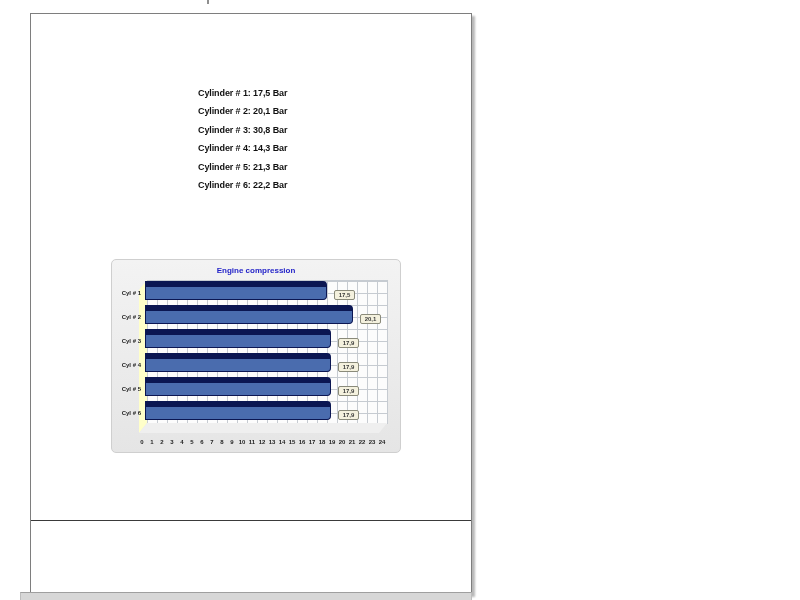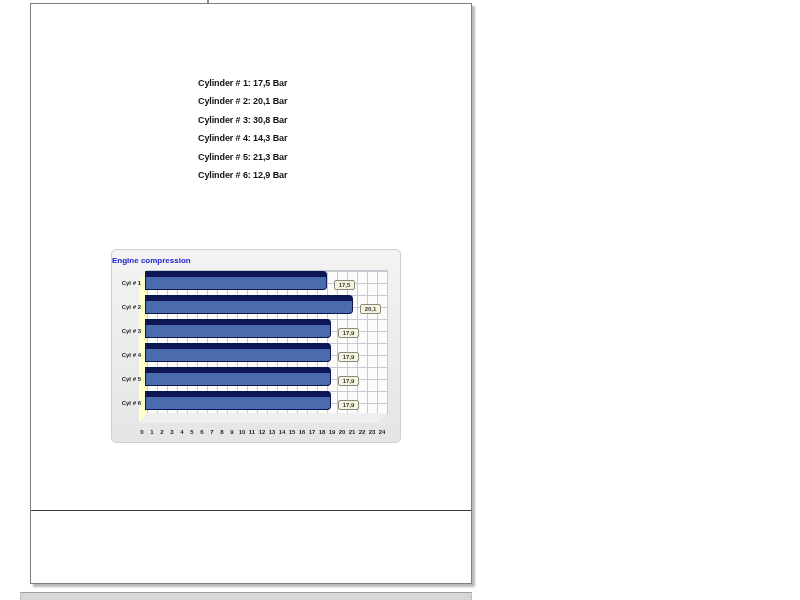--- a/index.html
+++ b/index.html
@@ -4,38 +4,38 @@
 <style>
   html,body { margin:0; padding:0; }
   body {
     width:800px; height:600px; position:relative; overflow:hidden;
     background:#ffffff;
     font-family:"Liberation Sans", sans-serif;
   }
   .top-tick { position:absolute; left:207px; top:0; width:2px; height:4px; background:#8f8f8f; }
 
   .page {
-    position:absolute; left:30px; top:3px; width:440px; height:579px;
+    position:absolute; left:30px; top:13px; width:440px; height:579px;
     background:#ffffff; border:1px solid #7e7e7e;
     box-shadow:3px 3px 2px rgba(0,0,0,0.28);
   }
 
   .readings {
     position:absolute; left:167px; top:70px;
     font-weight:bold; font-size:9px; color:#111; letter-spacing:-0.1px;
   }
   .reading-line { height:18.4px; line-height:18.4px; white-space:nowrap; }
 
   .chart-panel {
     position:absolute; left:80px; top:245px; width:288px; height:192px;
     background:linear-gradient(#f3f3f3,#e5e5e5);
     border:1px solid #cfcfcf; border-radius:5px;
   }
   .chart-title {
-    position:absolute; top:6px; left:0; width:100%; text-align:left;
+    position:absolute; top:6px; left:0; width:100%; text-align:center;
     font-size:8px; font-weight:bold;
   }
   .plot { position:absolute; left:0; top:0; width:100%; height:100%; }
   .back-wall {
     position:absolute; left:35px; top:20px; width:240px; height:143px;
     background-color:#fcfcfc;
     background-image:
       repeating-linear-gradient(to right, #c6cbd1 0 1px, transparent 1px 10px),
       repeating-linear-gradient(to bottom, #c6cbd1 0 1px, transparent 1px 12px);
     border-top:1px solid #c6cbd1; border-right:1px solid #c6cbd1;
@@ -88,21 +88,21 @@
 <div class="top-tick"></div>
 
 <div class="page">
 
   <div class="readings">
       <div class="reading-line">Cylinder # 1: 17,5 Bar</div>
       <div class="reading-line">Cylinder # 2: 20,1 Bar</div>
       <div class="reading-line">Cylinder # 3: 30,8 Bar</div>
       <div class="reading-line">Cylinder # 4: 14,3 Bar</div>
       <div class="reading-line">Cylinder # 5: 21,3 Bar</div>
-      <div class="reading-line">Cylinder # 6: 12,9 Bar</div>
+      <div class="reading-line">Cylinder # 6: 22,2 Bar</div>
     </div>
 
   <div class="chart-panel">
     <div class="chart-title" style="color: rgb(35, 35, 200);">Engine compression</div>
     <div class="plot">
       <div class="left-wall"></div>
       <div class="back-wall"></div>
       <div class="floor"></div>
 
     <div class="bar" style="top: 21px; width: 182px; background: rgb(74, 108, 174); border-width: 6px 1px 1px; border-style: solid; border-color: rgb(11, 22, 82); border-image: initial;"></div>

